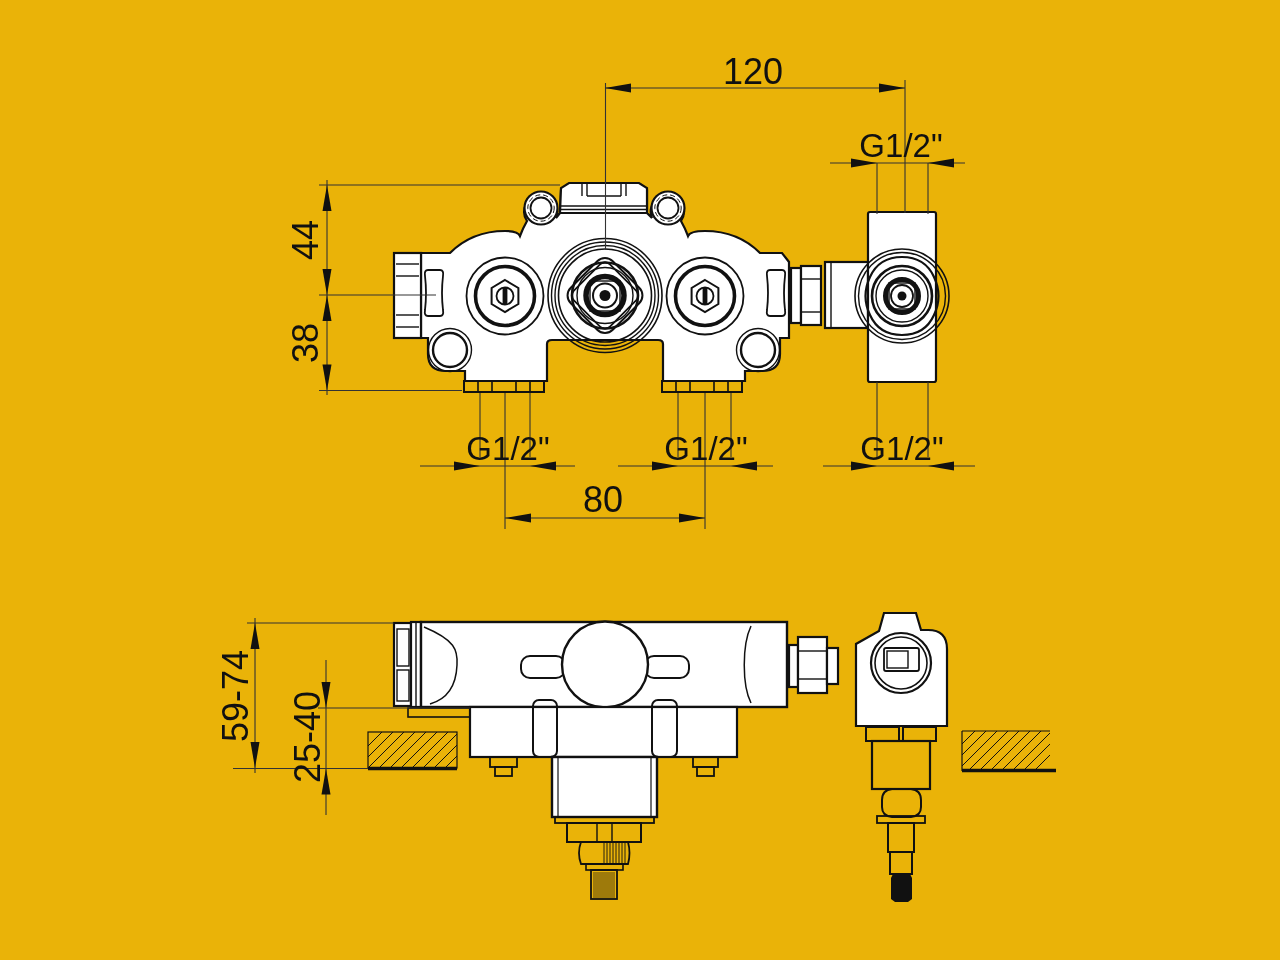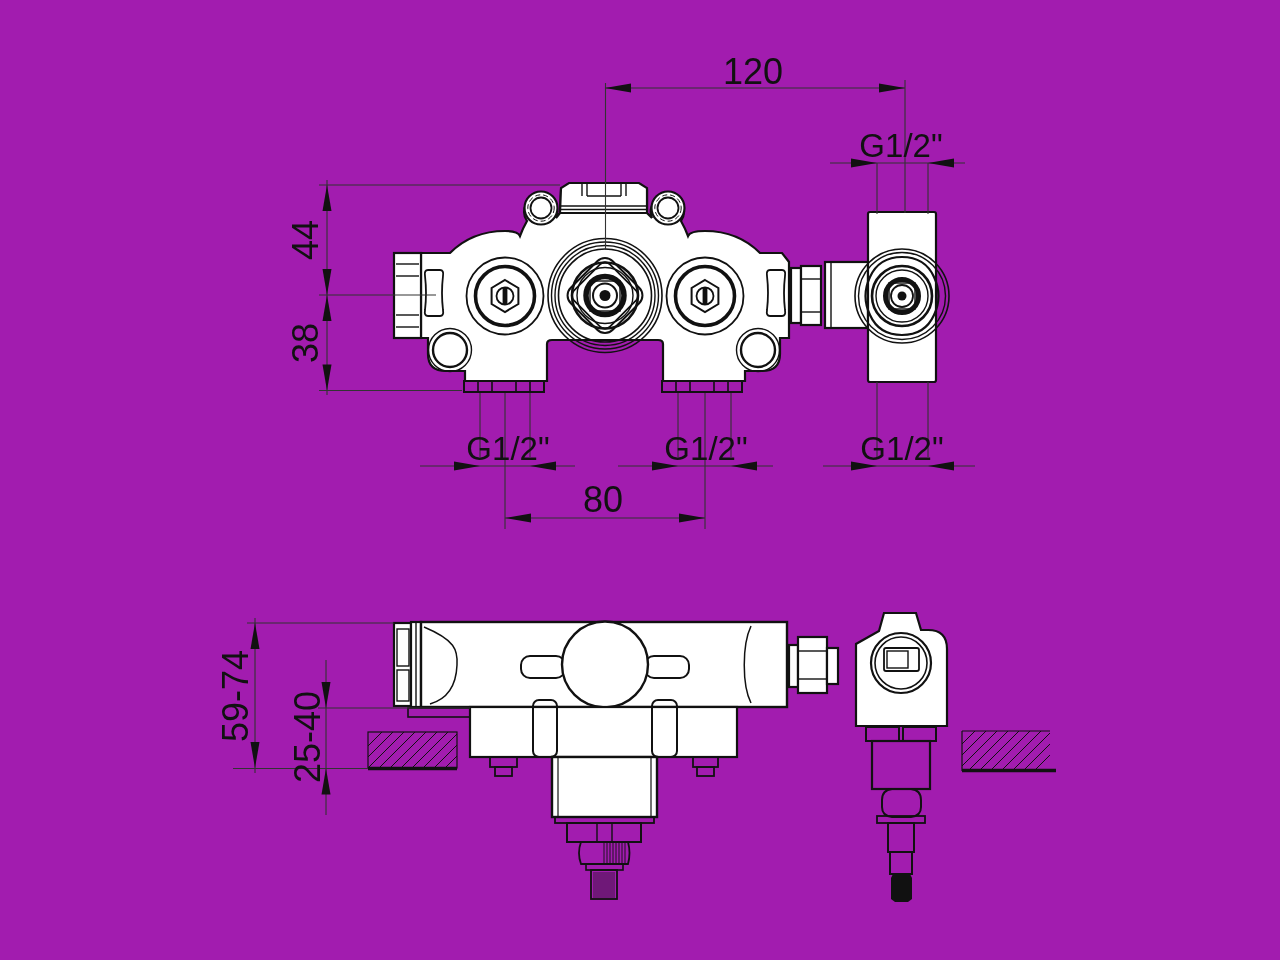--- a/index.html
+++ b/index.html
@@ -1,16 +1,16 @@
 <!DOCTYPE html>
 <html><head>
 <meta charset="utf-8">
 <style>
   html,body{margin:0;padding:0;background:#fff;}
-  .stage{position:relative;width:1280px;height:960px;background:#a21caf;overflow:hidden;}
+  .stage{position:relative;width:1280px;height:960px;background:#eab308;overflow:hidden;}
   svg{position:absolute;left:0;top:0;}
   .dim-text{font-family:"Liberation Sans","DejaVu Sans",sans-serif;font-size:36px;fill:#111;}
   .thread-text{font-family:"Liberation Sans","DejaVu Sans",sans-serif;font-size:33px;fill:#111;}
   text{user-select:none;}
 </style>
 </head>
 <body>
 
 <div class="stage">
 <svg width="1280" height="960" viewBox="0 0 1280 960">

